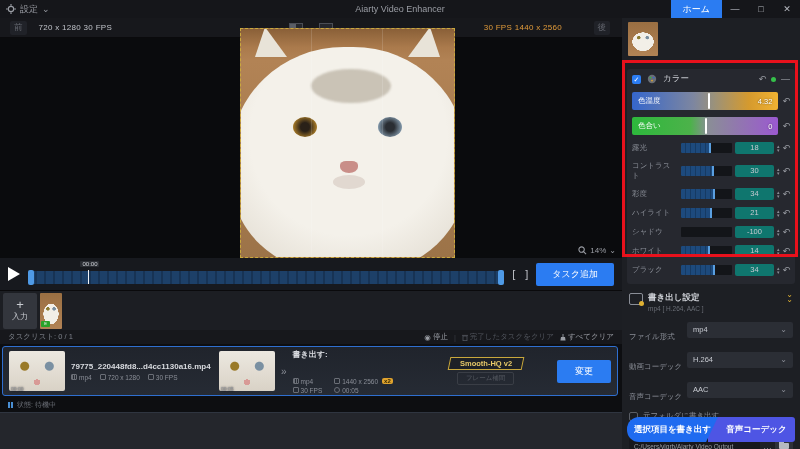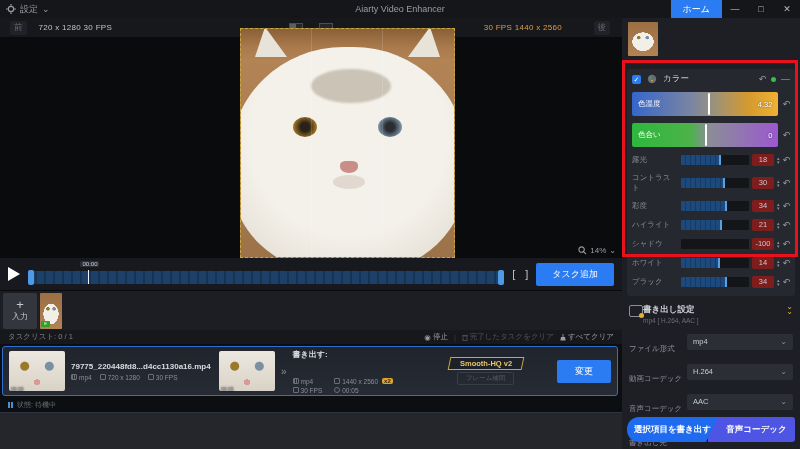--- a/index.html
+++ b/index.html
@@ -147,36 +147,36 @@
   .color-panel { margin:6px 5px 0; background:#26282f; border-radius:3px; padding:4px 5px 8px; }
   .cp-header { display:flex; align-items:center; gap:6px; }
   .cp-check { width:9px; height:9px; background:#2b7cf2; border-radius:2px; color:#fff; font-size:7px;
     line-height:9px; text-align:center; cursor:pointer; }
   .cp-title { font-size:8.5px; color:#d0d3d9; }
   .cp-right { margin-left:auto; display:flex; align-items:center; gap:5px; color:#9a9da4; }
   .green-dot { width:5px; height:5px; border-radius:50%; background:#35c04a; }
   .undo { font-size:9px; color:#9a9da4; cursor:pointer; font-family:"DejaVu Sans",sans-serif; }
   .grad-row { display:flex; align-items:center; gap:4px; margin-top:7px; }
   .grad-bar { position:relative; flex:1; height:18px; border-radius:2px; display:flex; align-items:center;
-    justify-content:space-between; padding:12px 6px; color:#fff; font-size:7.5px; cursor:pointer; }
+    justify-content:space-between; padding:0 6px; color:#fff; font-size:7.5px; cursor:pointer; }
   .grad-bar.temp { background:linear-gradient(90deg,#3566cc 0%,#7d86a0 42%,#98917e 55%,#d59a2e 80%,#f0b232 100%); }
   .grad-bar.tint { background:linear-gradient(90deg,#2db83c 0%,#4cb24a 40%,#8a8e96 52%,#9b59d0 100%); }
   .grad-handle { position:absolute; top:1px; bottom:1px; width:2px; background:#fff; border-radius:1px; }
   .grad-val { text-shadow:0 0 2px rgba(0,0,0,.6); }
   .sl-row { display:flex; align-items:center; gap:3px; margin-top:7px; }
   .sl-label { width:46px; font-size:7.5px; color:#8a8e97; }
   .sl-track { position:relative; flex:1; height:10px; background:#131519; border-radius:1px; overflow:hidden; cursor:pointer; }
   .sl-fill { position:absolute; left:0; top:0; bottom:0;
     background:repeating-linear-gradient(90deg,#1d4a7d 0 4px,#163a63 4px 5px); }
   .sl-handle { position:absolute; right:0; top:0; bottom:0; width:2px; background:#5a9fe0; }
-  .sl-value { width:22px; height:12px; background:#7f1d1d; border-radius:2px; font-size:7.5px;
+  .sl-value { width:39px; height:12px; background:#0f766e; border-radius:2px; font-size:7.5px;
     color:#c7cad1; text-align:center; line-height:12px; }
   .stepper { display:flex; flex-direction:column; font-size:5px; color:#8a8e97; line-height:4px; cursor:pointer; }
   
-  .exp-header { display:flex; align-items:flex-start; margin:8px 7px 2px; }
+  .exp-header { display:flex; align-items:flex-start; gap:5px; margin:8px 7px 2px; }
   .exp-ico { width:14px; height:12px; border:1px solid #8a8e97; border-radius:2px; position:relative; margin-top:1px; }
   .exp-ico::after { content:""; position:absolute; right:-2px; bottom:-2px; width:5px; height:5px;
     border-radius:50%; background:#e0b132; }
   .exp-titles .t { font-size:8.5px; font-weight:bold; color:#d0d3d9; }
   .exp-titles .s { font-size:6.5px; color:#6a6e76; margin-top:1px; }
   .exp-chevrons { margin-left:auto; color:#e0b132; font-size:8px; line-height:5px; text-align:center; cursor:pointer; }
   .sel-row { display:flex; align-items:center; margin:5px 7px; }
   .sel-label { width:58px; font-size:7.5px; color:#8a8e97;margin-top:15px; }
   .sel-box { flex:1; height:16px; background:#2b2e35; border-radius:2px; display:flex; align-items:center;
     padding:0 6px; font-size:7.5px; color:#c7cad1; cursor:pointer; }

